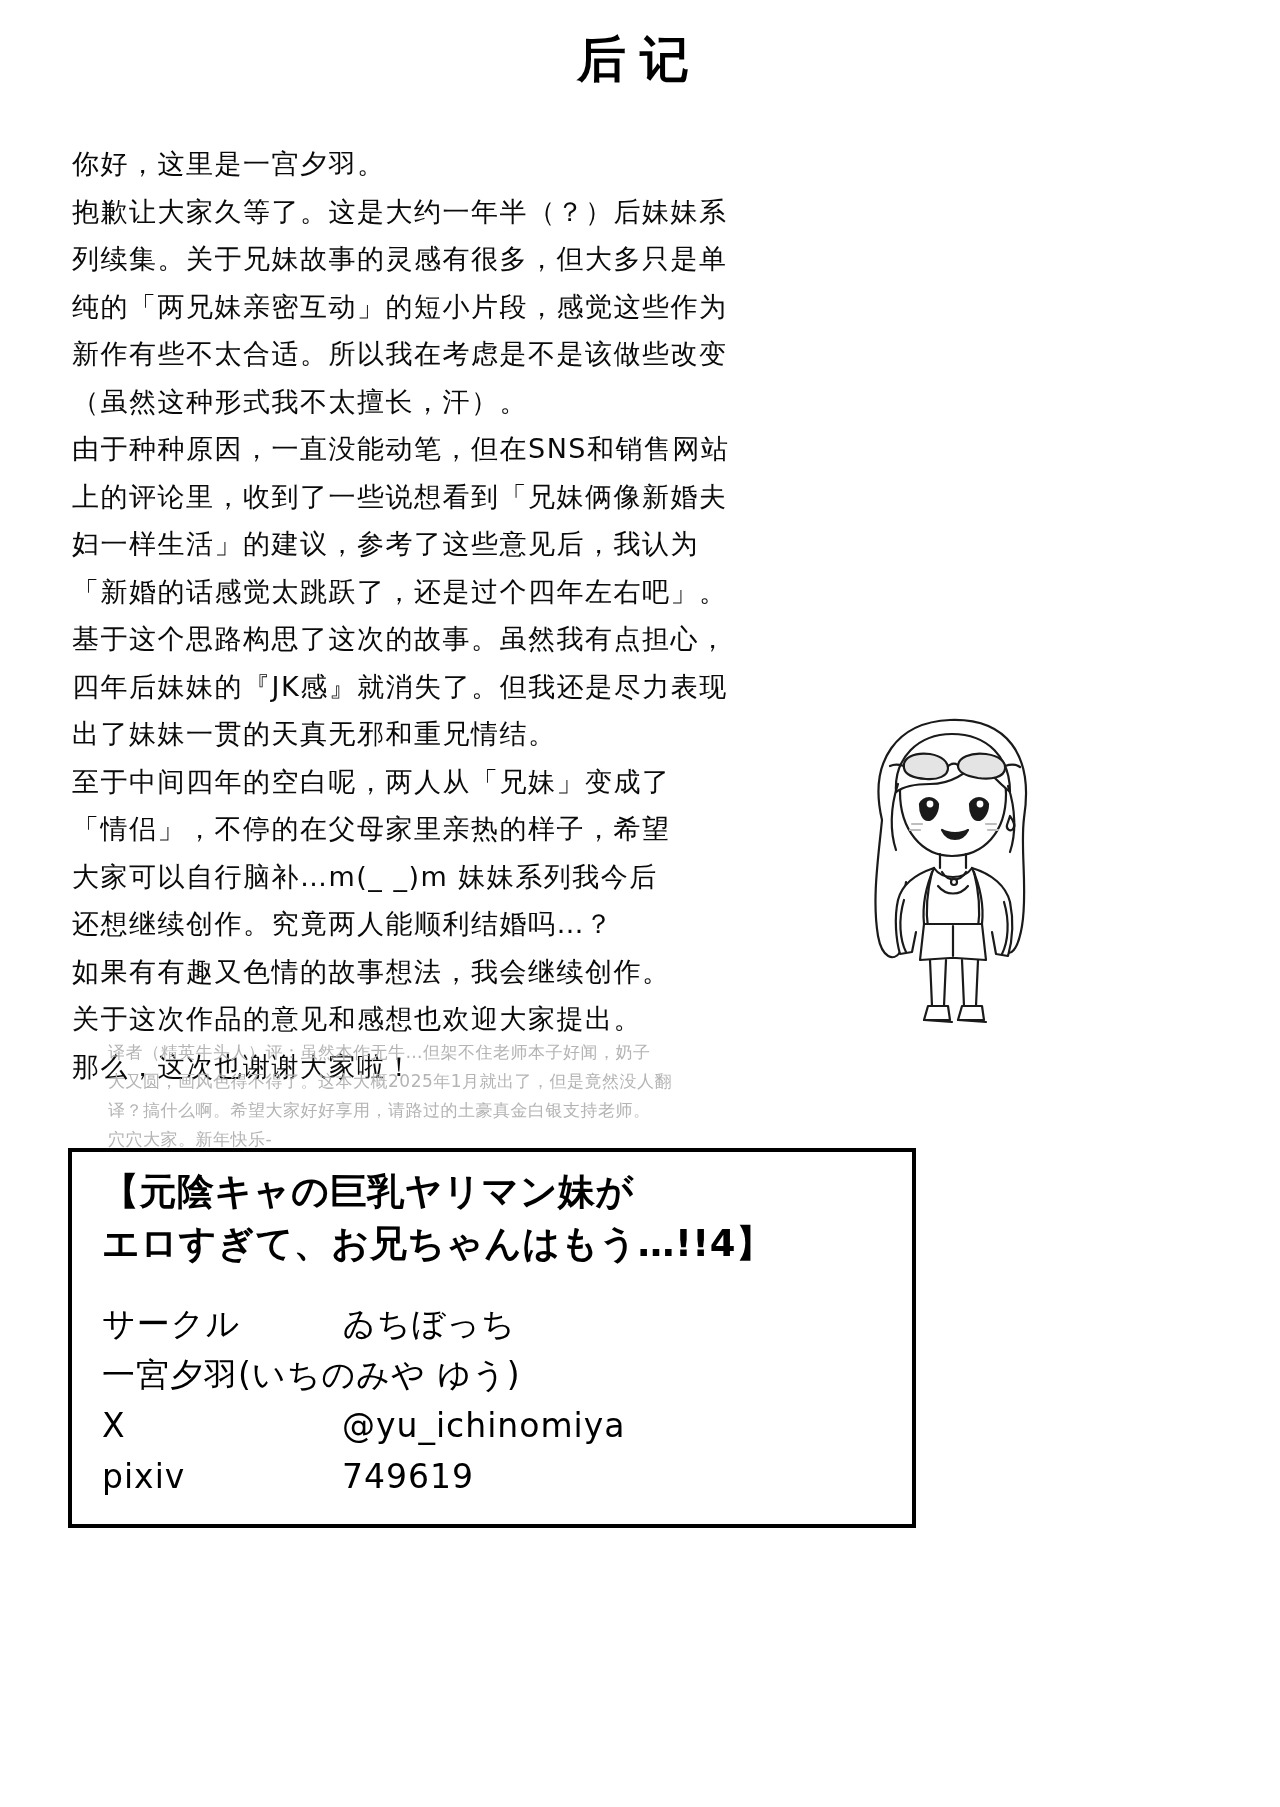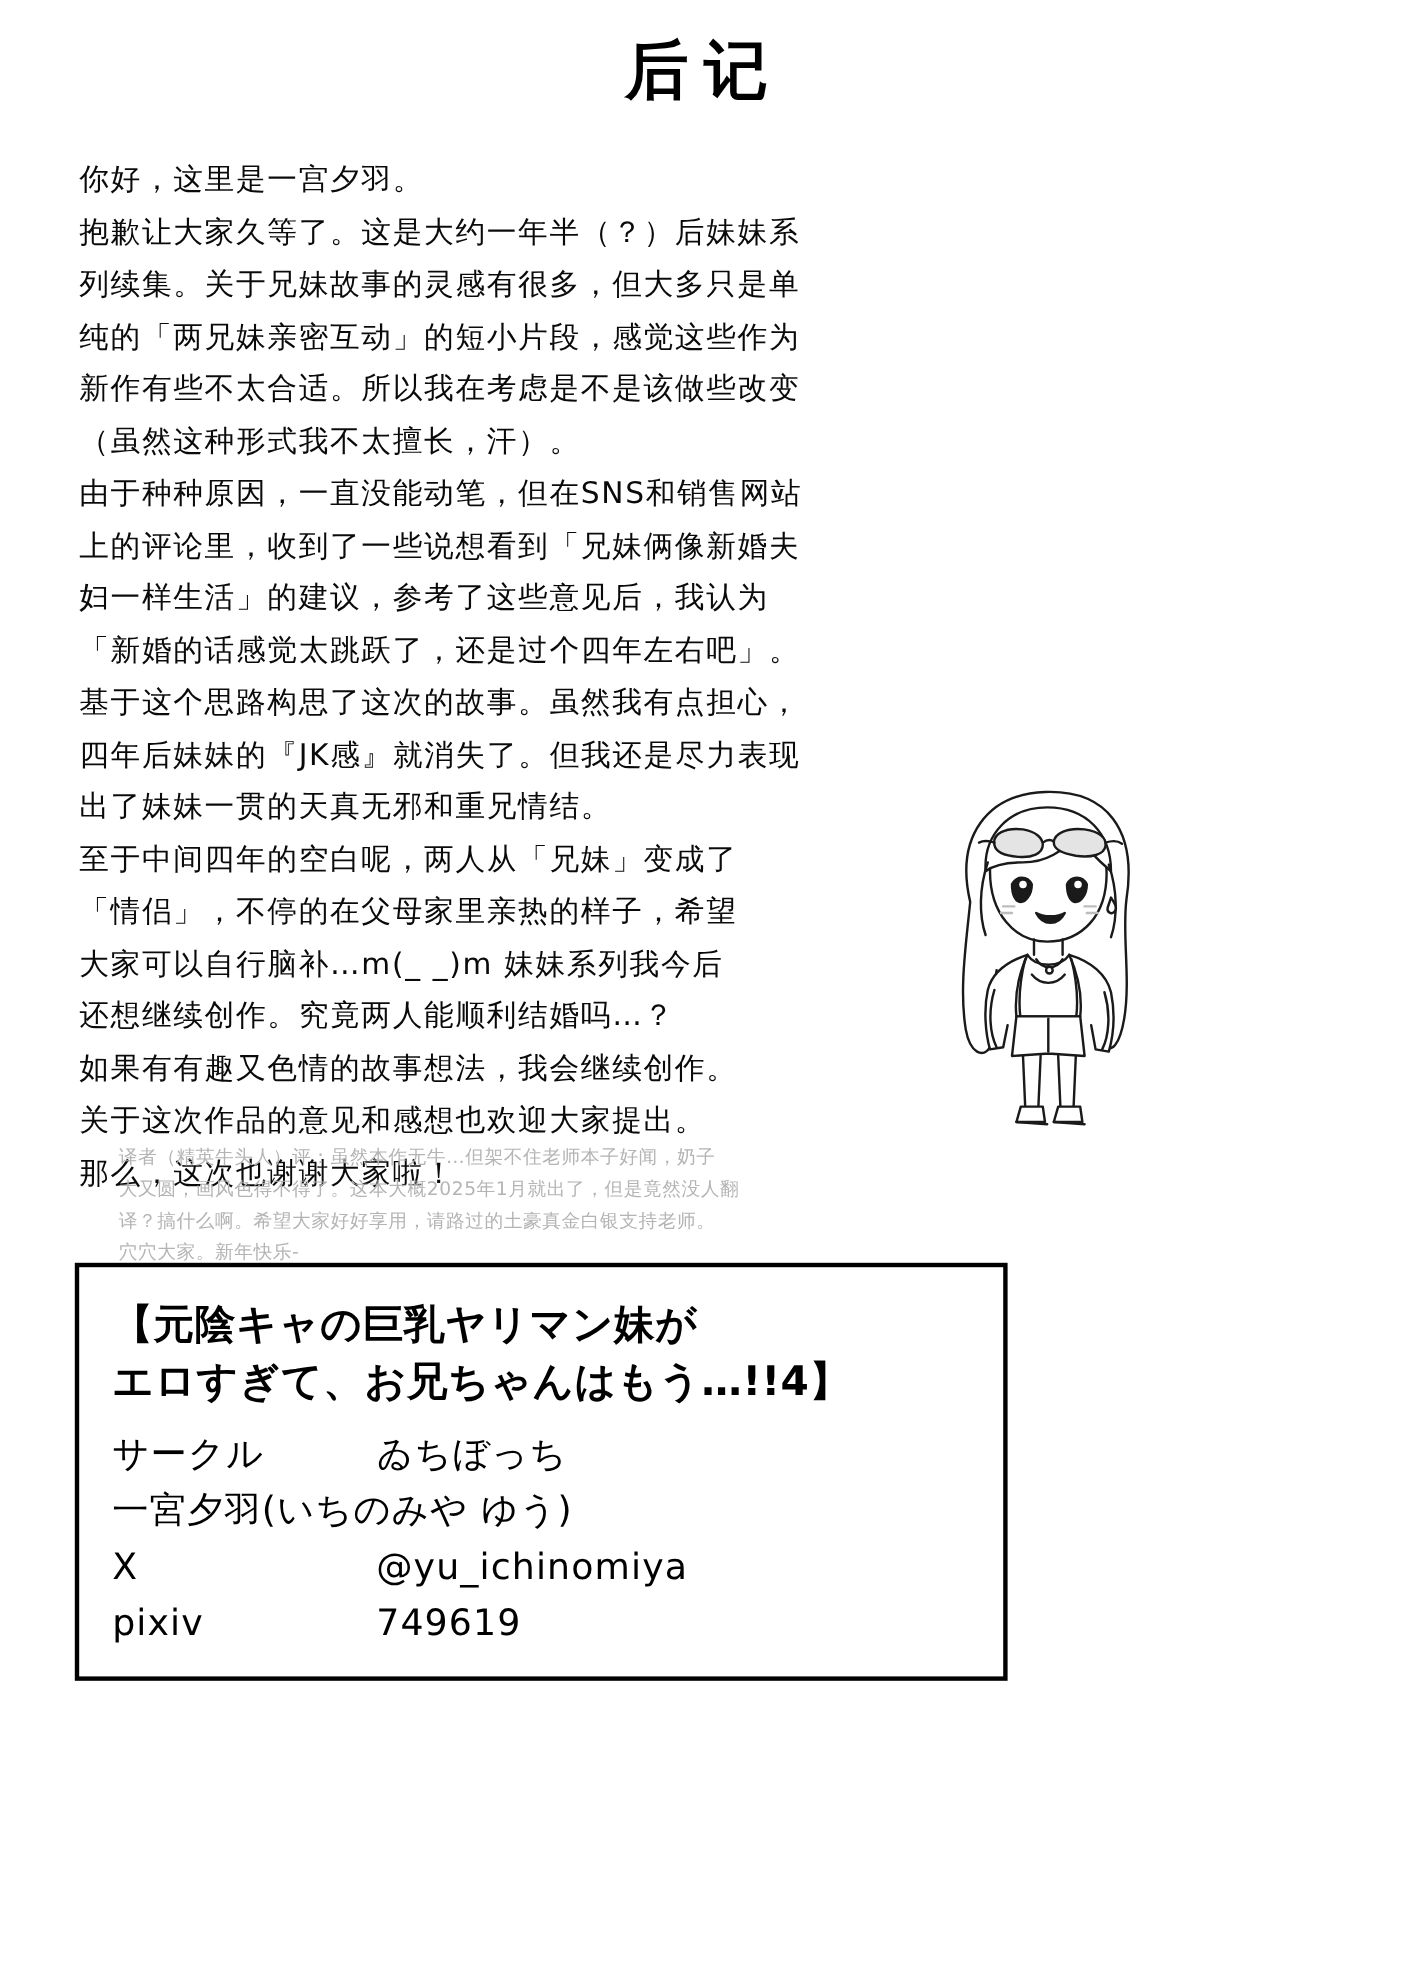--- a/index.html
+++ b/index.html
@@ -17,21 +17,21 @@
     overflow: hidden;
   }
 
   
   .page-title {
     position: absolute;
     top: 34px;
     left: 0;
     width: 100%;
     text-align: center;
-    font-size: 58px;
+    font-size: 49px;
     font-weight: bold;
     letter-spacing: 14px;
     line-height: 1.05;
     color: #000;
   }
 
   
   .afterword-body {
     position: absolute;
     top: 140px;
@@ -70,32 +70,32 @@
 
   
   .credits-box {
     position: absolute;
     left: 68px;
     top: 1148px;
     width: 848px;
     height: 380px;
     border: 4px solid #000;
     box-sizing: border-box;
-    padding: 26px 30px 20px 30px;
+    padding: 14px 30px 20px 30px;
   }
   .credits-title {
     font-size: 37px;
     font-weight: bold;
     line-height: 52px;
     letter-spacing: 0.5px;
     color: #000;
     white-space: pre-wrap;
   }
   .credits-table {
-    margin-top: 14px;
+    margin-top: 28px;
     font-size: 33px;
     line-height: 51px;
     letter-spacing: 1px;
     color: #000;
   }
   .credits-row {
     display: flex;
   }
   .credits-label {
     width: 240px;

